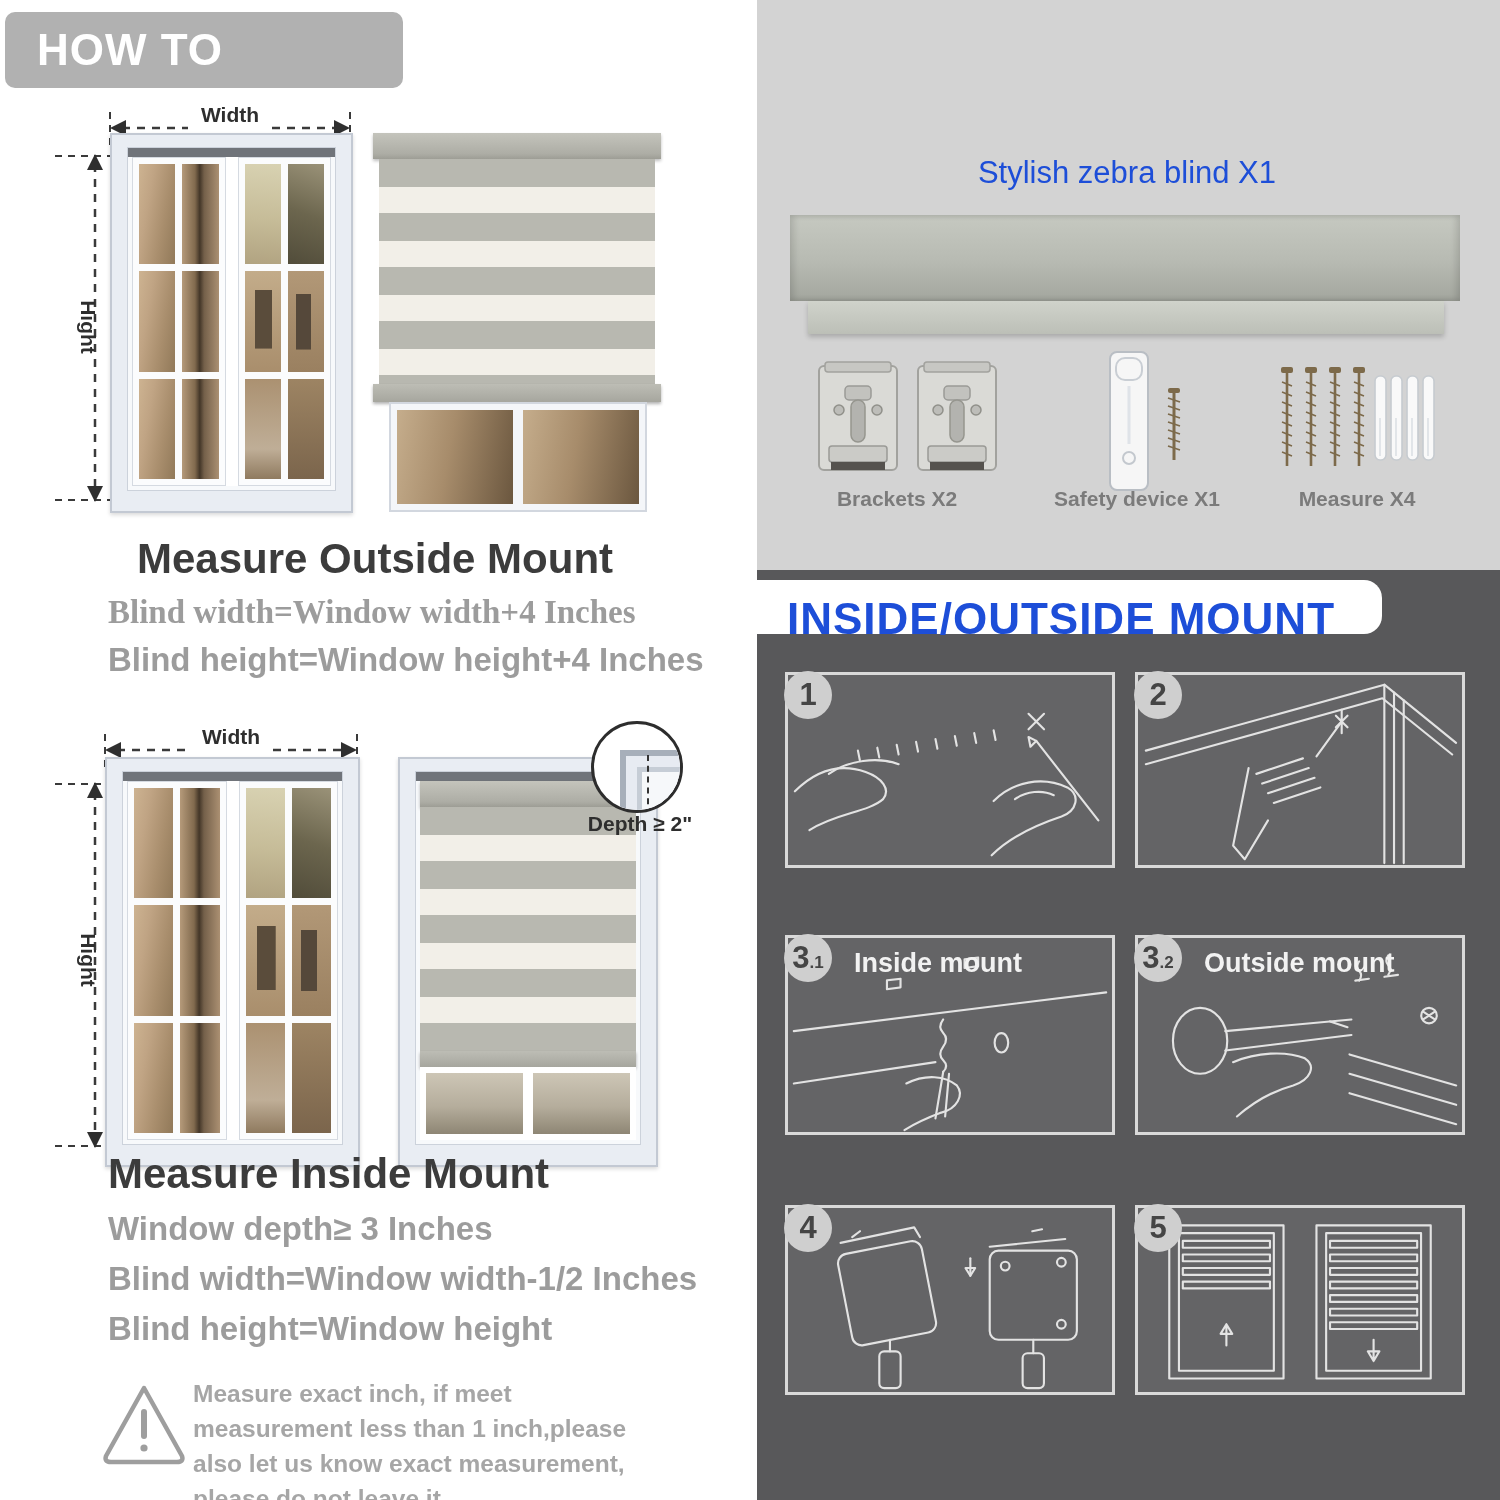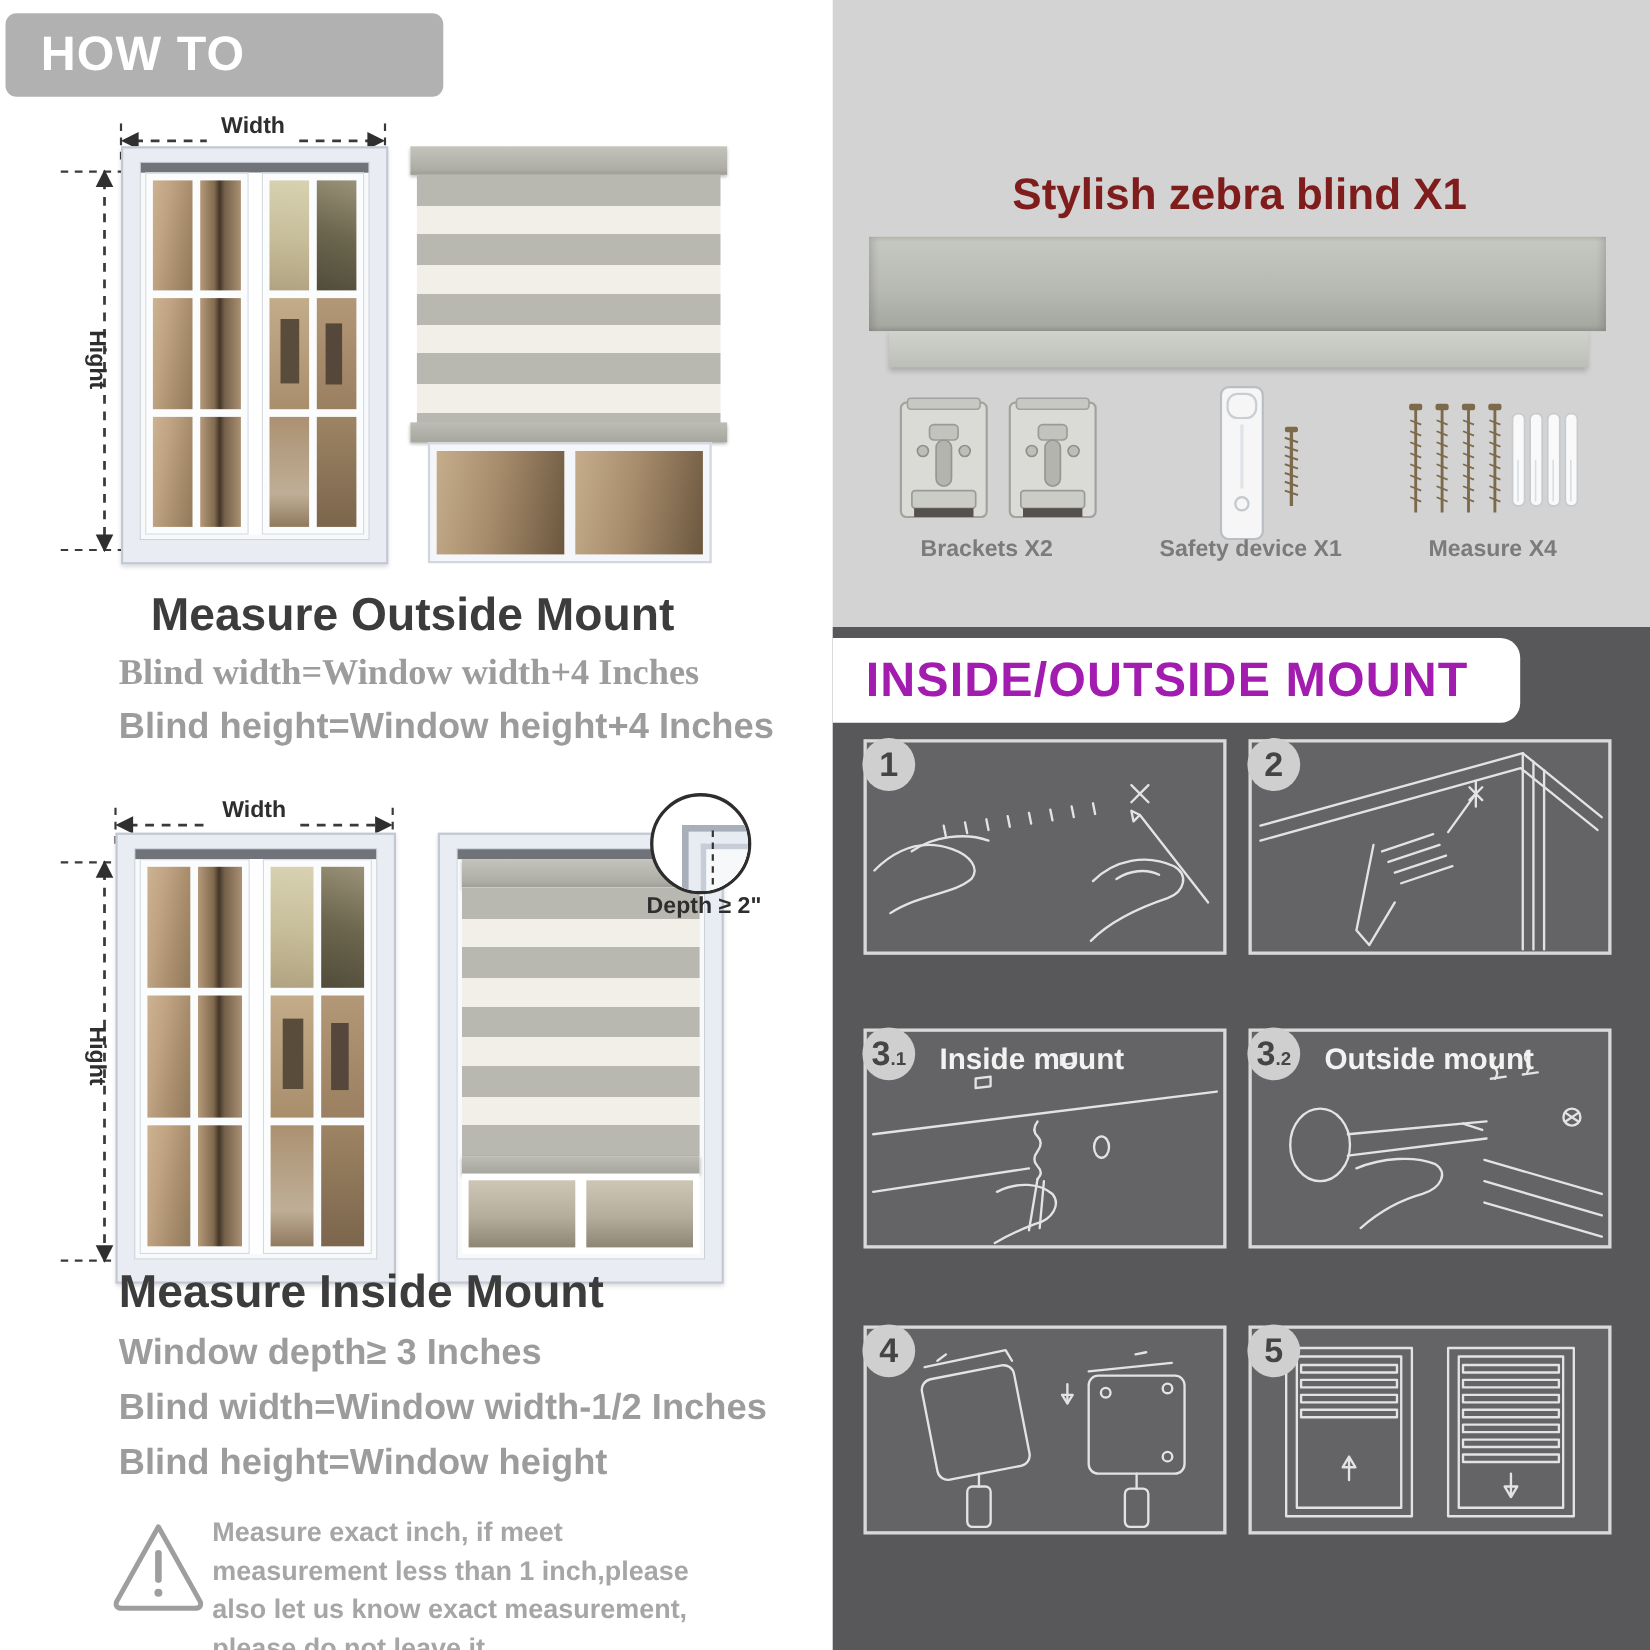--- a/index.html
+++ b/index.html
@@ -57,32 +57,32 @@
 
   
   .warn-text{position:absolute;left:193px;top:1376px;width:465px;font-size:24.5px;font-weight:bold;
              color:#a6a6a6;line-height:35px;}
 
   
   .panel-light{position:absolute;left:757px;top:0;width:743px;height:570px;background:#d3d3d3;}
   .hdr-included{position:absolute;left:0;top:15px;width:519px;height:103px;background:#ffffff;
                 border-radius:0 24px 24px 0;color:#cfcfcf;font-size:46px;font-weight:bold;
                 letter-spacing:2px;line-height:103px;padding-left:46px;}
-  .product-label{position:absolute;left:40px;top:155px;width:660px;text-align:center;font-size:40px;
-                 font-weight:bold;color:#7f1d1d;}
+  .product-label{position:absolute;left:40px;top:155px;width:660px;text-align:center;font-size:31px;
+                 font-weight:normal;color:#1d4ed8;}
   .headrail{position:absolute;left:33px;top:215px;width:670px;height:86px;
             background:linear-gradient(180deg,#c6c9c1 0%,#b7bab2 55%,#a3a69e 100%);
             box-shadow:inset 4px 0 6px rgba(0,0,0,.12), inset -4px 0 6px rgba(0,0,0,.12);}
   .headrail-lip{position:absolute;left:51px;top:301px;width:636px;height:33px;
             background:linear-gradient(180deg,#d0d3cb,#bcbfb7);box-shadow:0 3px 5px rgba(0,0,0,.2);}
   .item-label{position:absolute;font-size:21px;font-weight:bold;color:#7b7b7b;text-align:center;}
 
   .panel-dark{position:absolute;left:757px;top:570px;width:743px;height:930px;background:#58585a;}
-  .hdr-mount{position:absolute;left:0;top:10px;width:625px;height:77px;background:#ffffff;
-             border-radius:0 18px 18px 0;color:#a21caf;font-size:44px;font-weight:bold;
+  .hdr-mount{position:absolute;left:0;top:10px;width:625px;height:54px;background:#ffffff;
+             border-radius:0 18px 18px 0;color:#1d4ed8;font-size:44px;font-weight:bold;
              letter-spacing:1px;line-height:77px;padding-left:30px;}
   .step{position:absolute;width:330px;background:#646466;border:3px solid #d9d9d9;}
   .step svg{display:block;width:100%;height:100%;}
   .badge{position:absolute;left:-4px;top:-4px;width:48px;height:48px;border-radius:50%;background:#cfcfcf;
          color:#454545;font-weight:bold;font-size:31px;display:flex;align-items:center;justify-content:center;}
   .badge .sub{font-size:17px;margin-top:10px;}
   .step-title{position:absolute;left:66px;top:10px;font-size:27px;font-weight:bold;color:#f2f2f2;}
 
   .art path,.art line,.art polyline,.art circle,.art rect,.art ellipse{
       fill:none;stroke:#e3e3e3;stroke-width:2.2;stroke-linecap:round;stroke-linejoin:round;}

